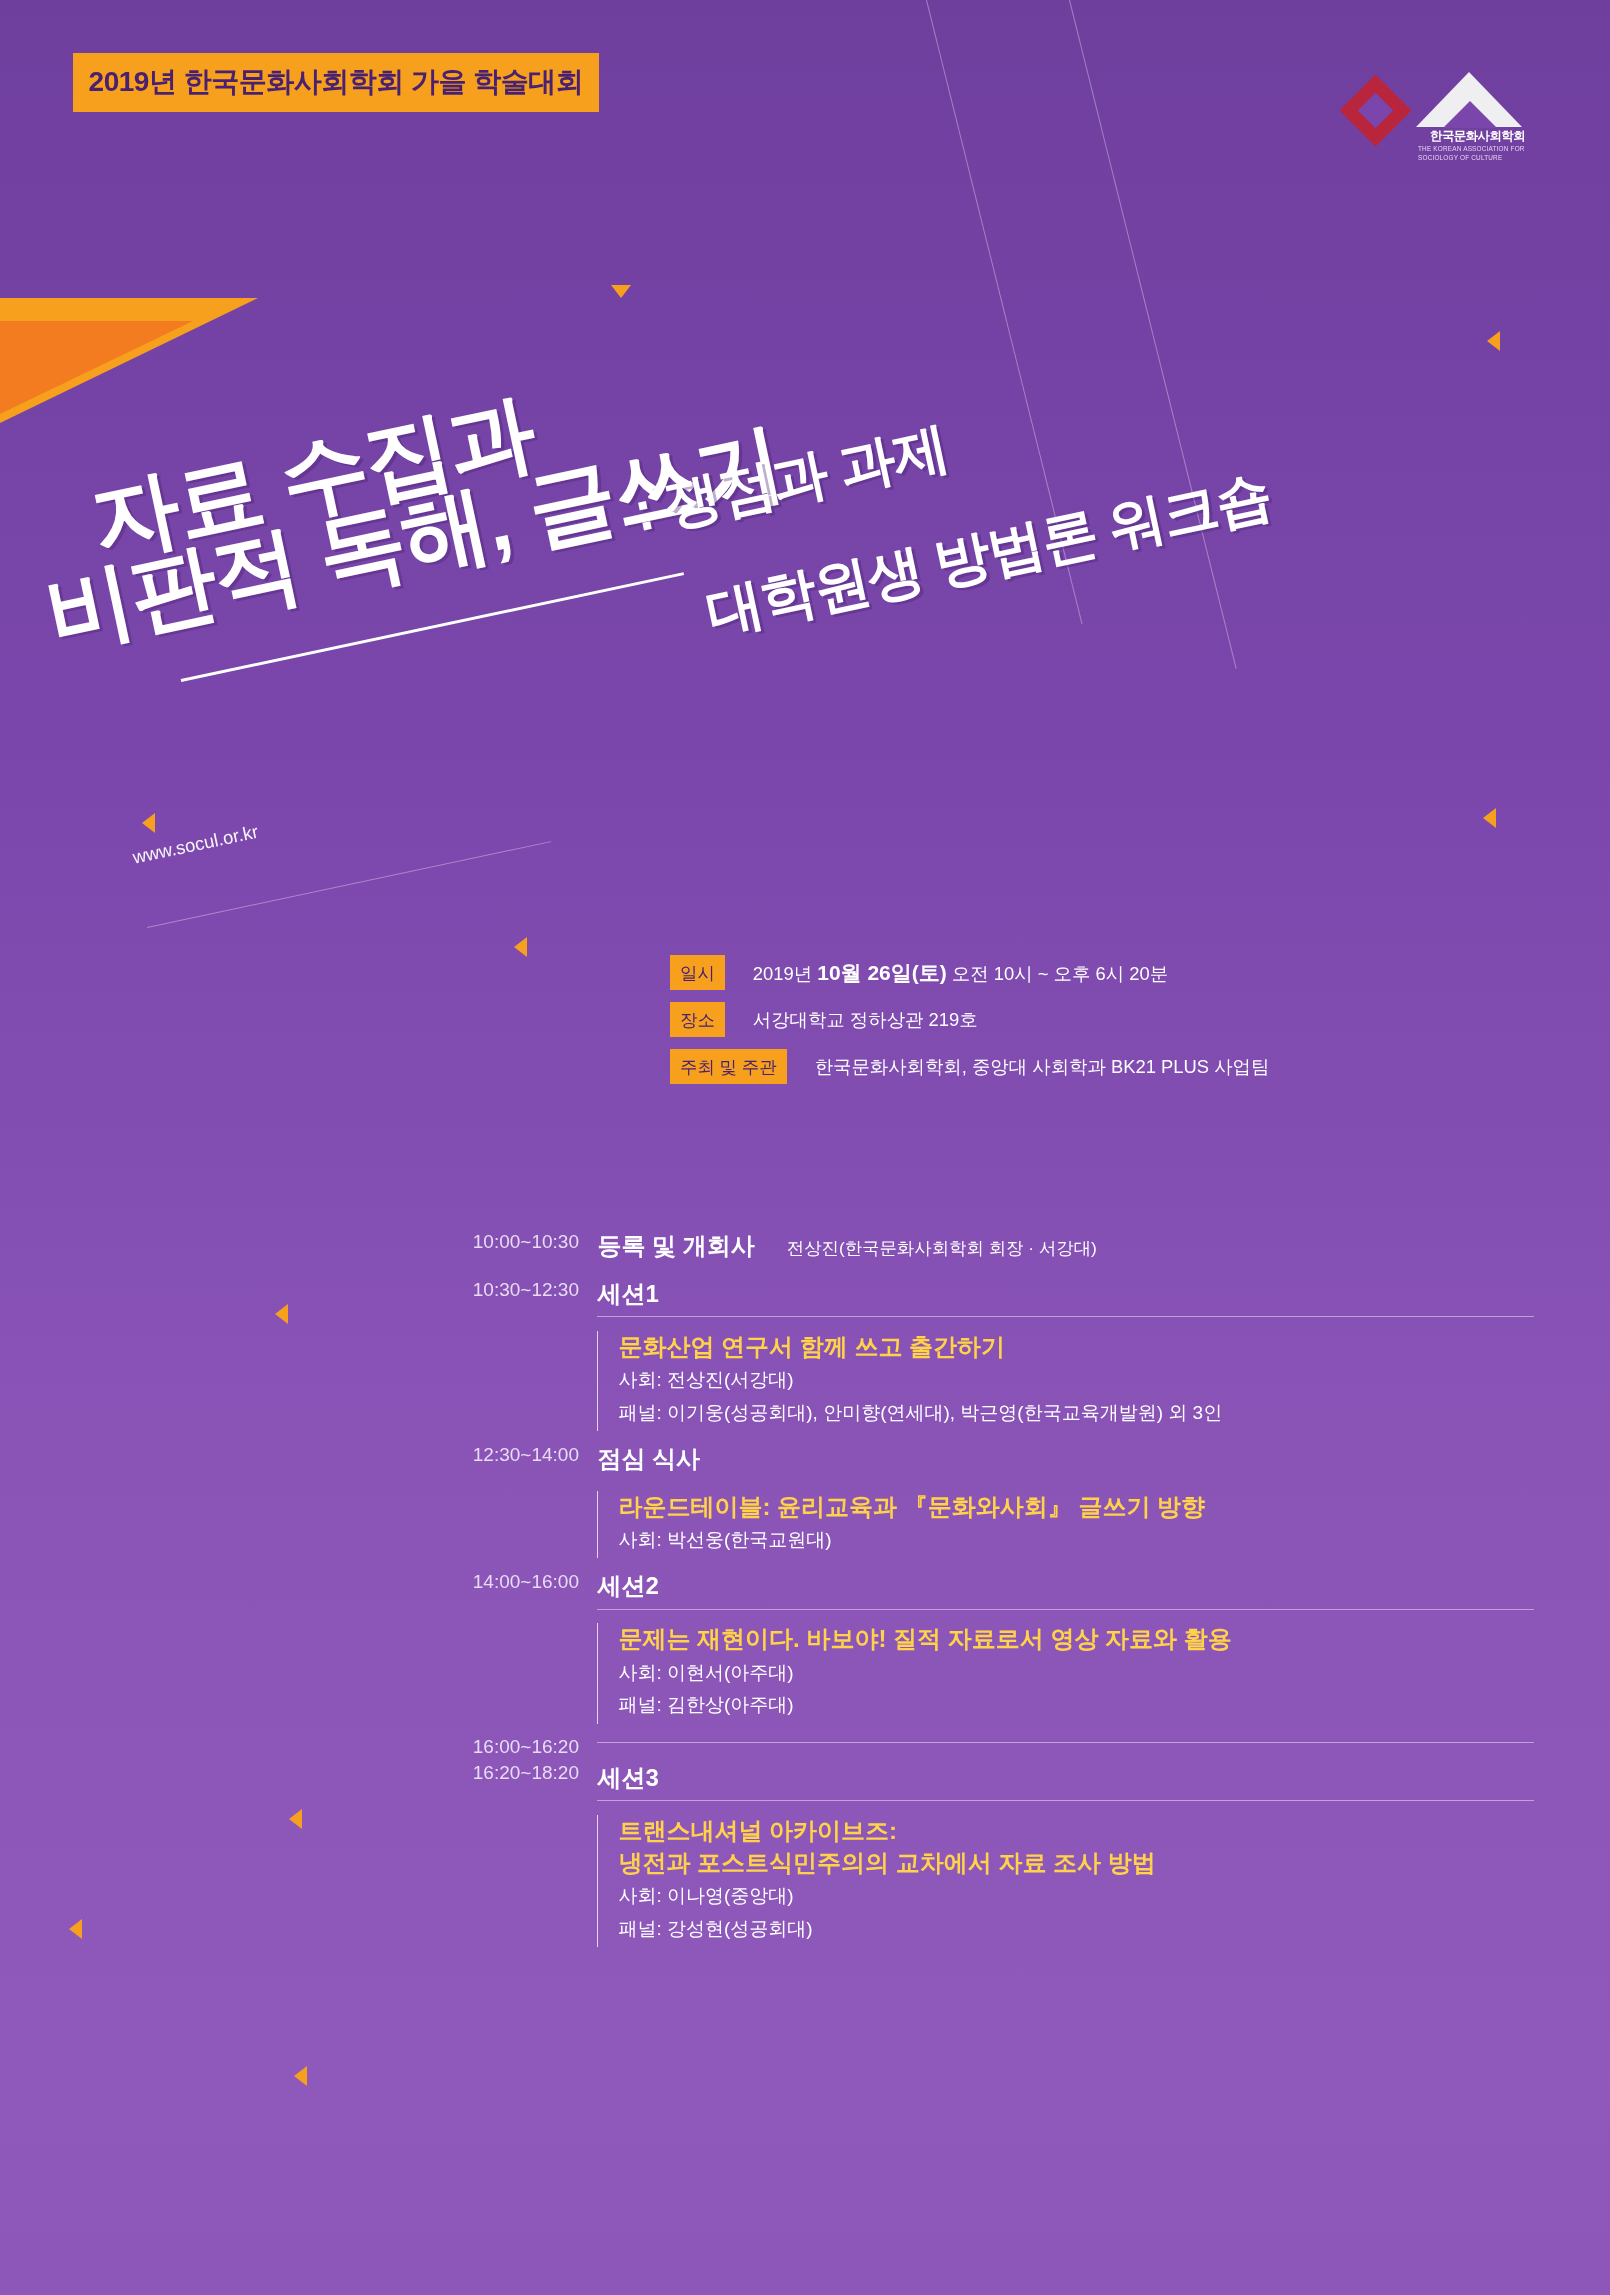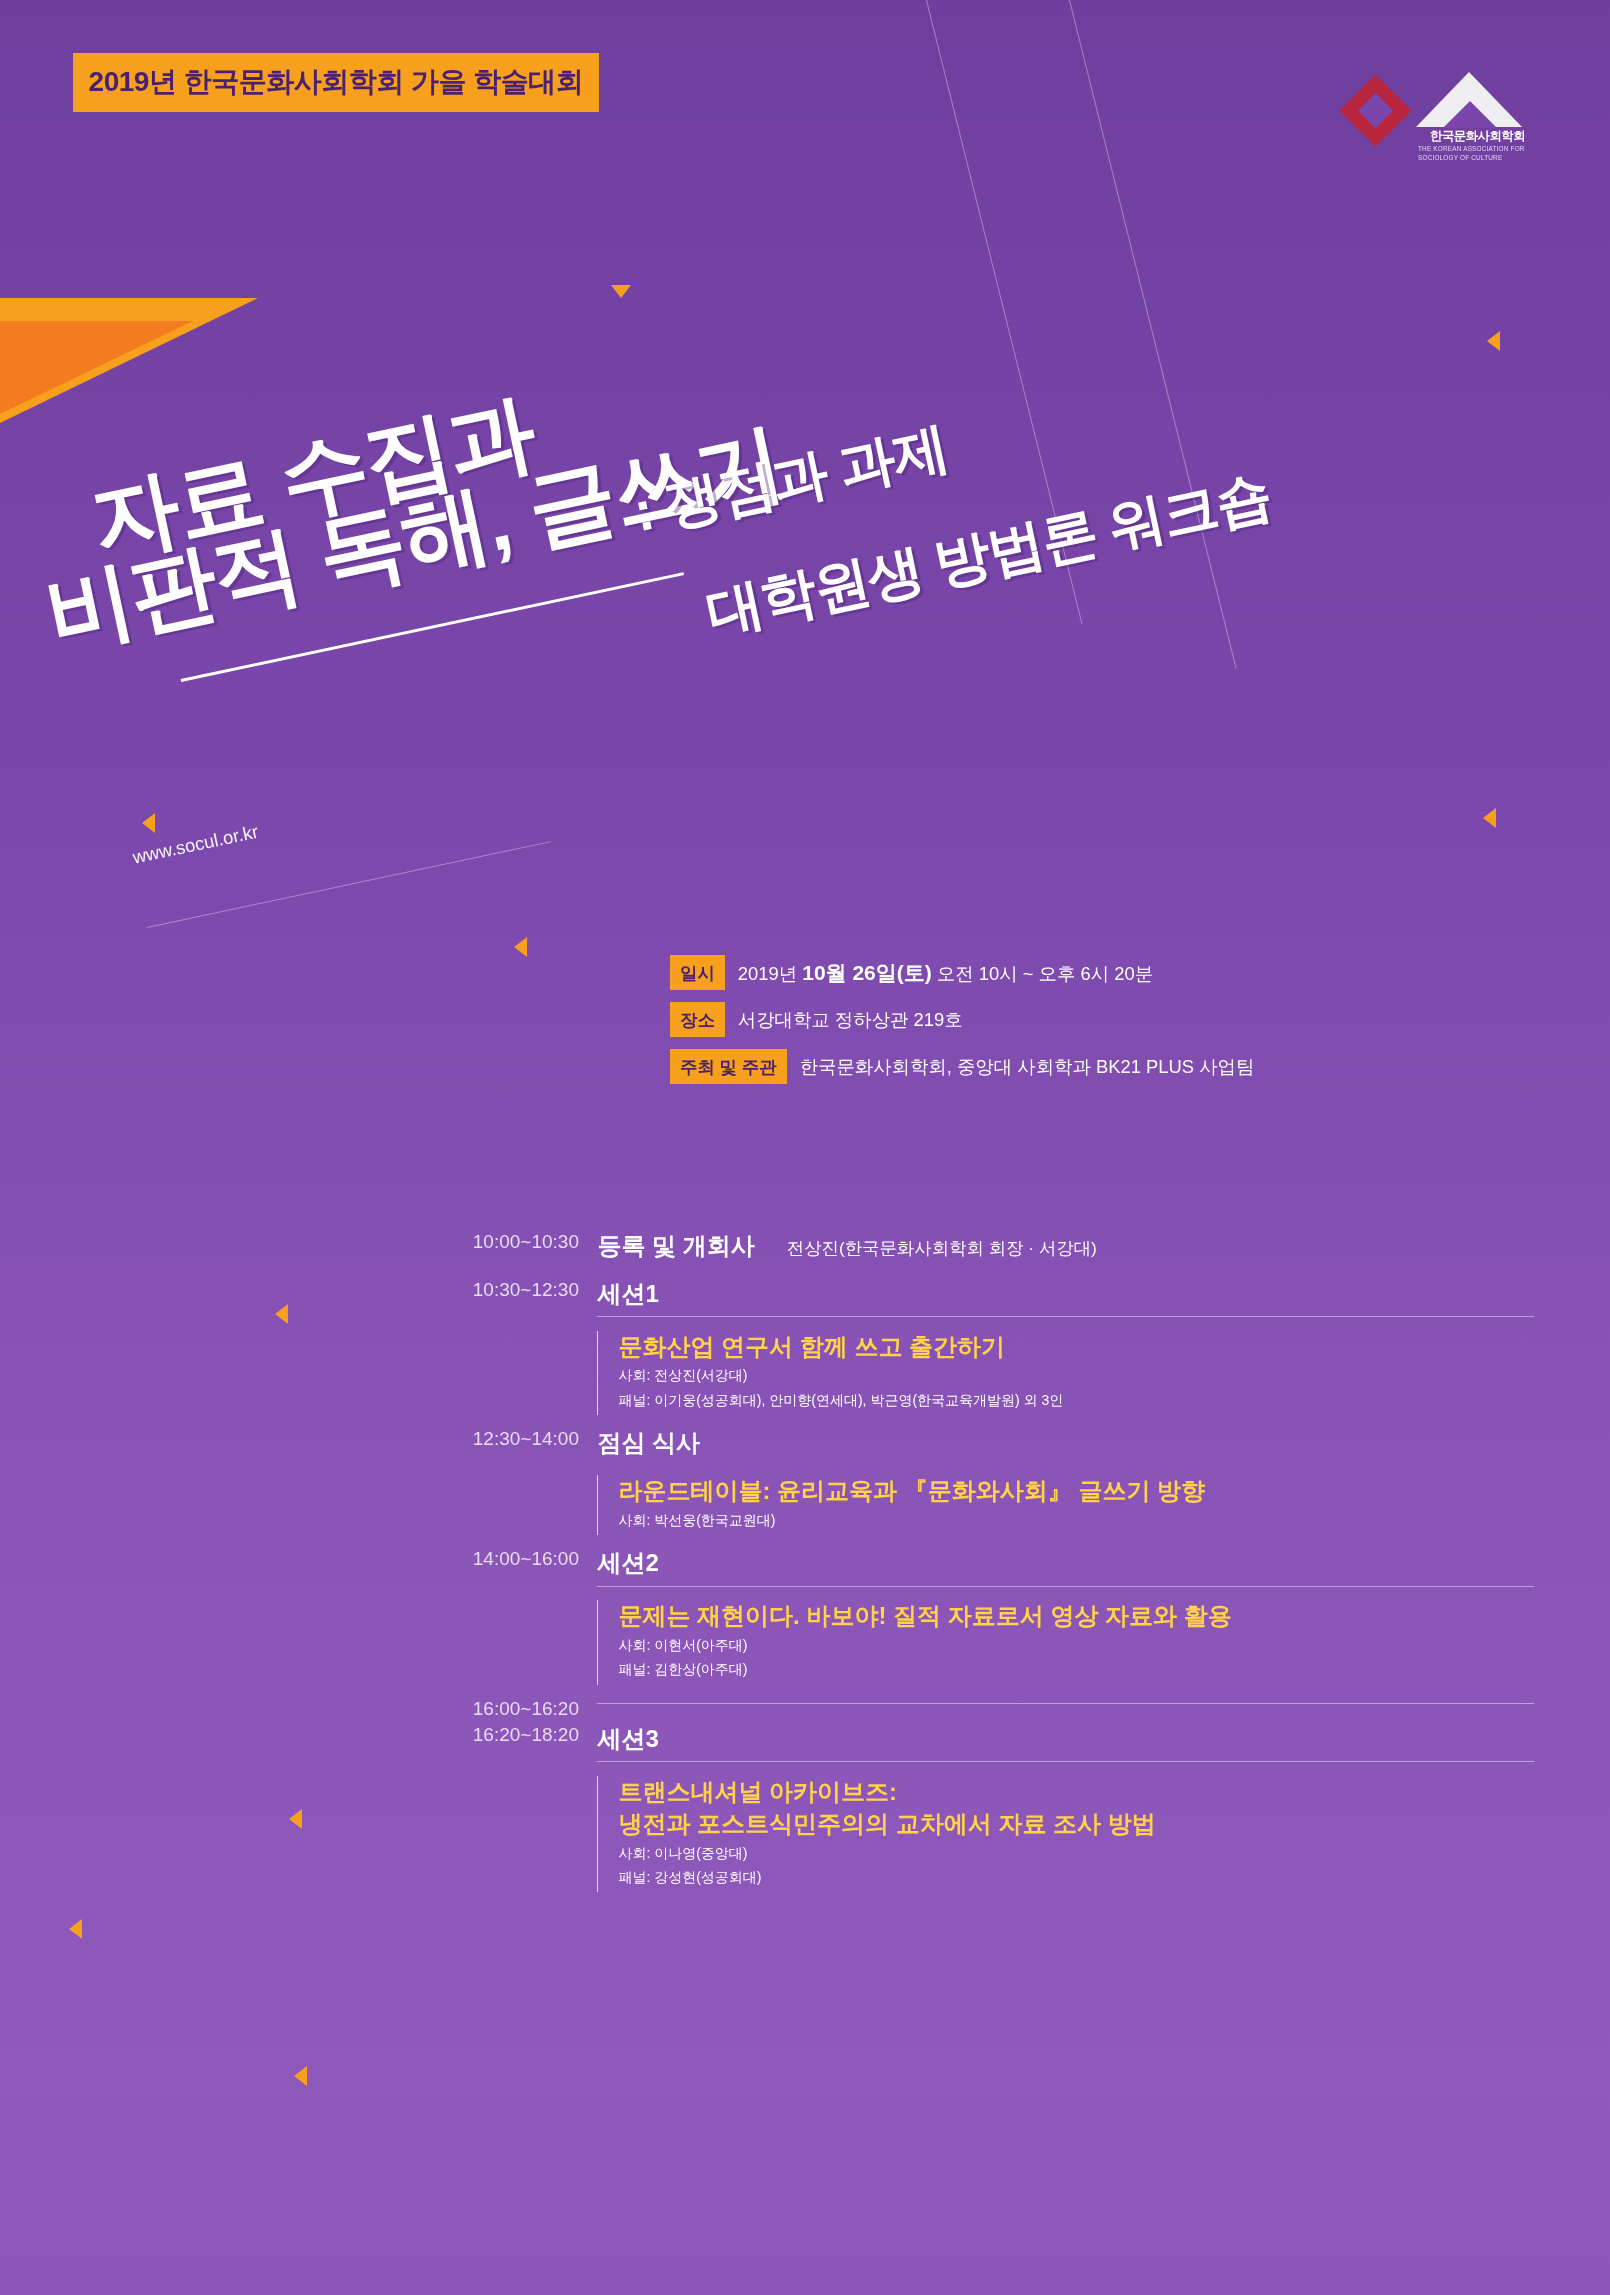--- a/index.html
+++ b/index.html
@@ -214,23 +214,23 @@
   }
   .info-row {
     display: flex;
     align-items: center;
     margin-bottom: 12px;
   }
   .info-tag {
     background: #f6a01e;
     color: #4a2171;
     font-size: 17.4px;
-    font-weight: bold;
+    font-weight: normal;
     padding: 5.5px 10px;
-    margin-right: 13px;
+    margin-right: 28px;
     white-space: nowrap;
   }
   .info-text {
     color: #ffffff;
     font-size: 18.4px;
     white-space: nowrap;
   }
   .info-text b {
     font-size: 21px;
   }
@@ -273,21 +273,21 @@
     white-space: nowrap;
   }
   .sched-title.amber { color: #ffd24a; }
   .sched-sub {
     color: #ffffff;
     font-size: 17.4px;
     margin-left: 32px;
   }
   .sched-detail {
     color: #ffffff;
-    font-size: 14px;
+    font-size: 19px;
     line-height: 1.55;
     margin-top: 2.8px;
   }
   .rule {
     height: 0.9px;
     background: rgba(255,255,255,0.45);
     margin-top: 6.4px;
     margin-bottom: 10px;
   }
   .indent {

